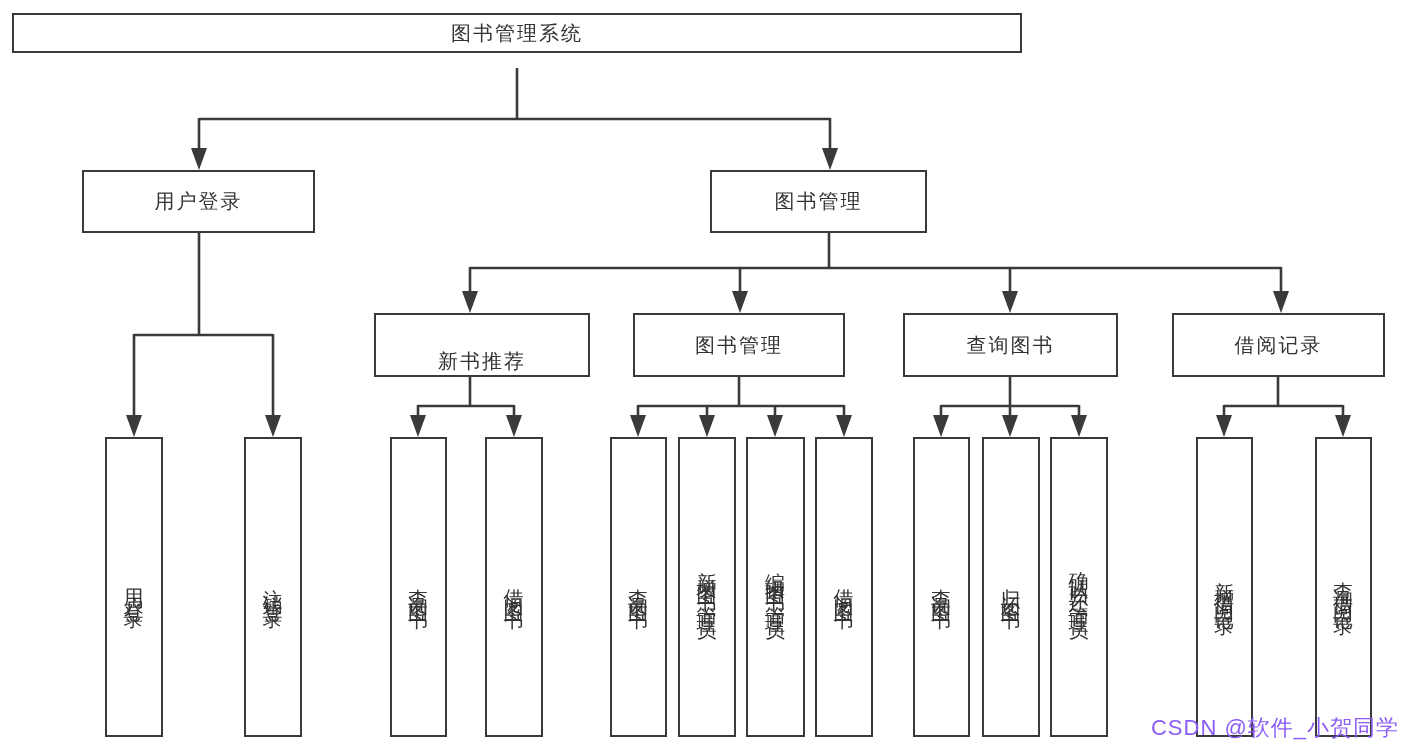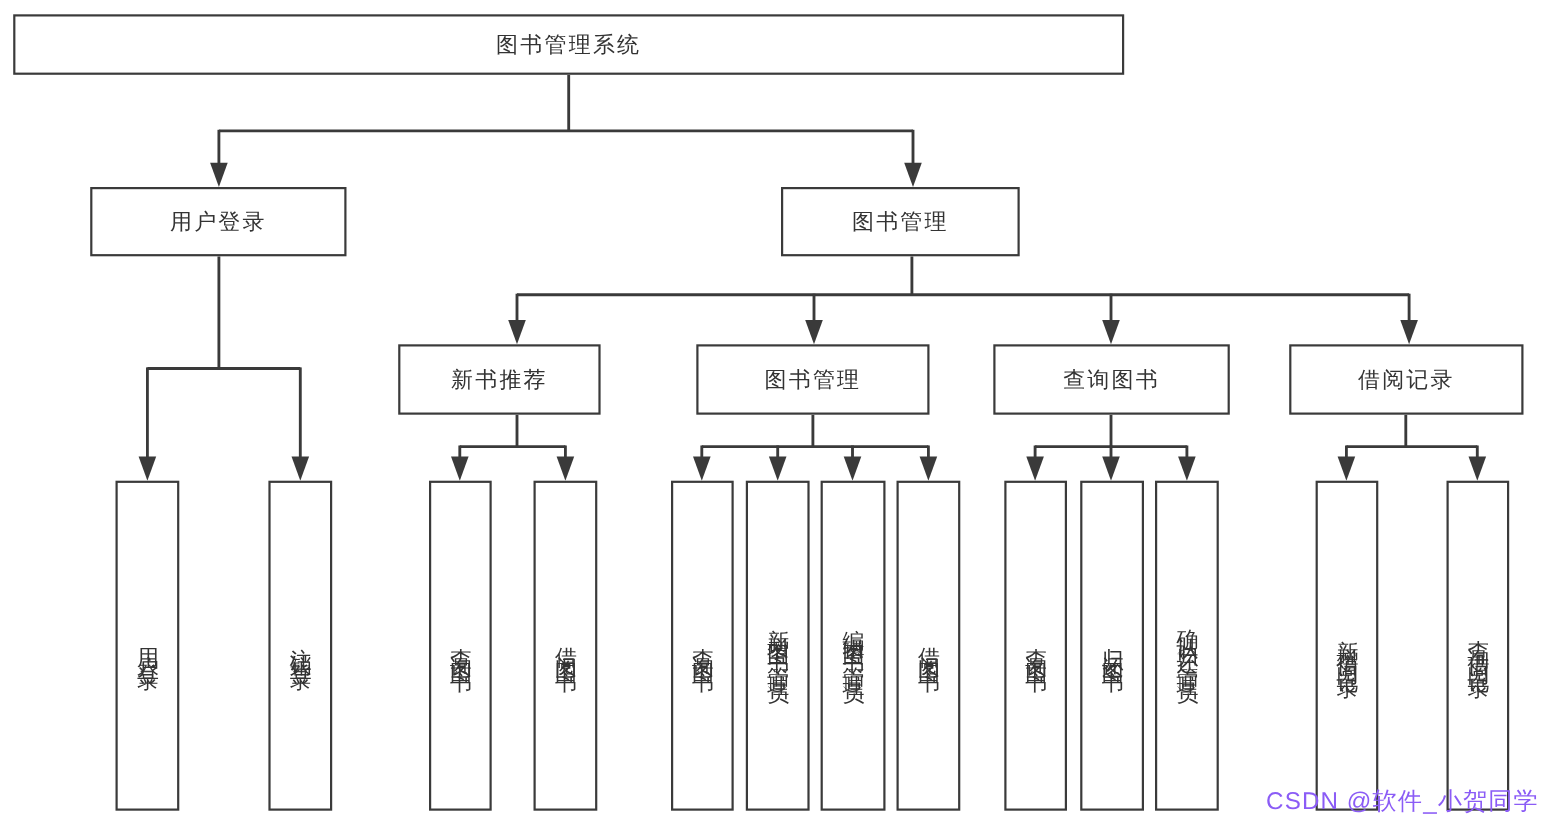--- a/index.html
+++ b/index.html
@@ -117,32 +117,32 @@
       <polygon points="767,415 783,415 775,437"></polygon>
       <polygon points="836,415 852,415 844,437"></polygon>
       <polygon points="933,415 949,415 941,437"></polygon>
       <polygon points="1002,415 1018,415 1010,437"></polygon>
       <polygon points="1071,415 1087,415 1079,437"></polygon>
       <polygon points="1216,415 1232,415 1224,437"></polygon>
       <polygon points="1335,415 1351,415 1343,437"></polygon>
     </g>
   </svg>
 
-  <div class="box hbox" style="left:12px; top:13px; width:1010px; height:55px;">
+  <div class="box hbox" style="left:12px; top:13px; width:1010px; height:40px;">
     <span>图书管理系统</span>
   </div>
 
   <div class="box hbox" style="left:82px; top:170px; width:233px; height:63px;">
     <span>用户登录</span>
   </div>
   <div class="box hbox" style="left:710px; top:170px; width:217px; height:63px;">
     <span>图书管理</span>
   </div>
 
-  <div class="box hbox" style="left:362px; top:313px; width:184px; height:64px;">
+  <div class="box hbox" style="left:374px; top:313px; width:216px; height:64px;align-items:flex-end;">
     <span>新书推荐</span>
   </div>
   <div class="box hbox" style="left:633px; top:313px; width:212px; height:64px;">
     <span>图书管理</span>
   </div>
   <div class="box hbox" style="left:903px; top:313px; width:215px; height:64px;">
     <span>查询图书</span>
   </div>
   <div class="box hbox" style="left:1172px; top:313px; width:213px; height:64px;">
     <span>借阅记录</span>

